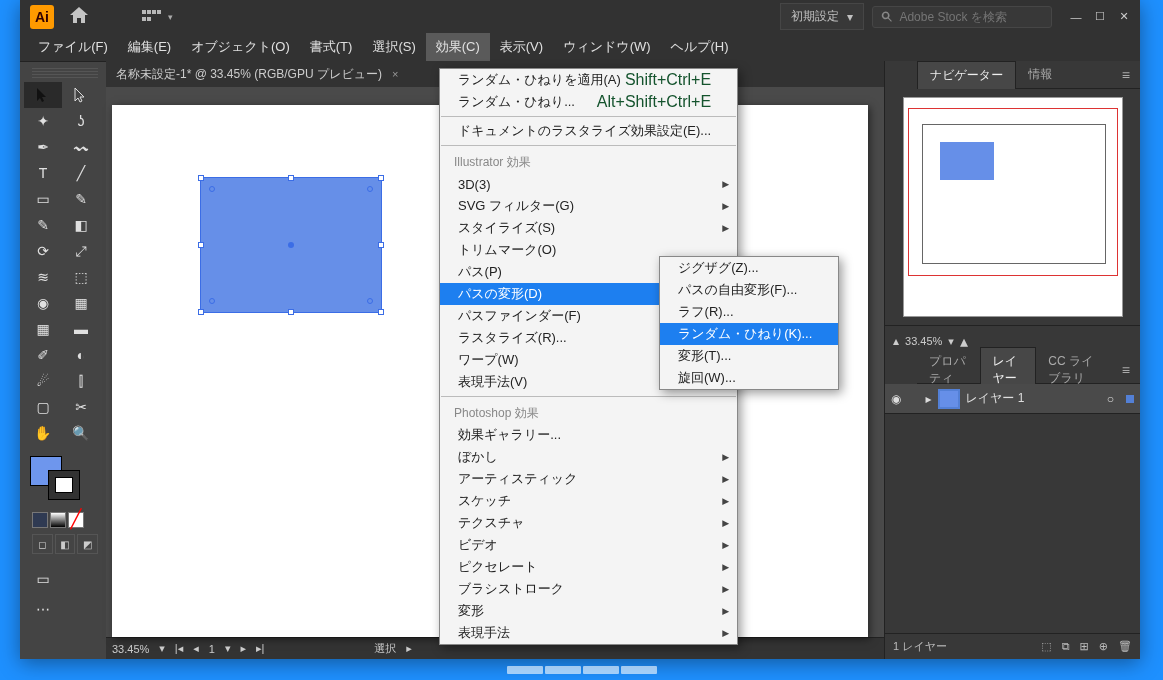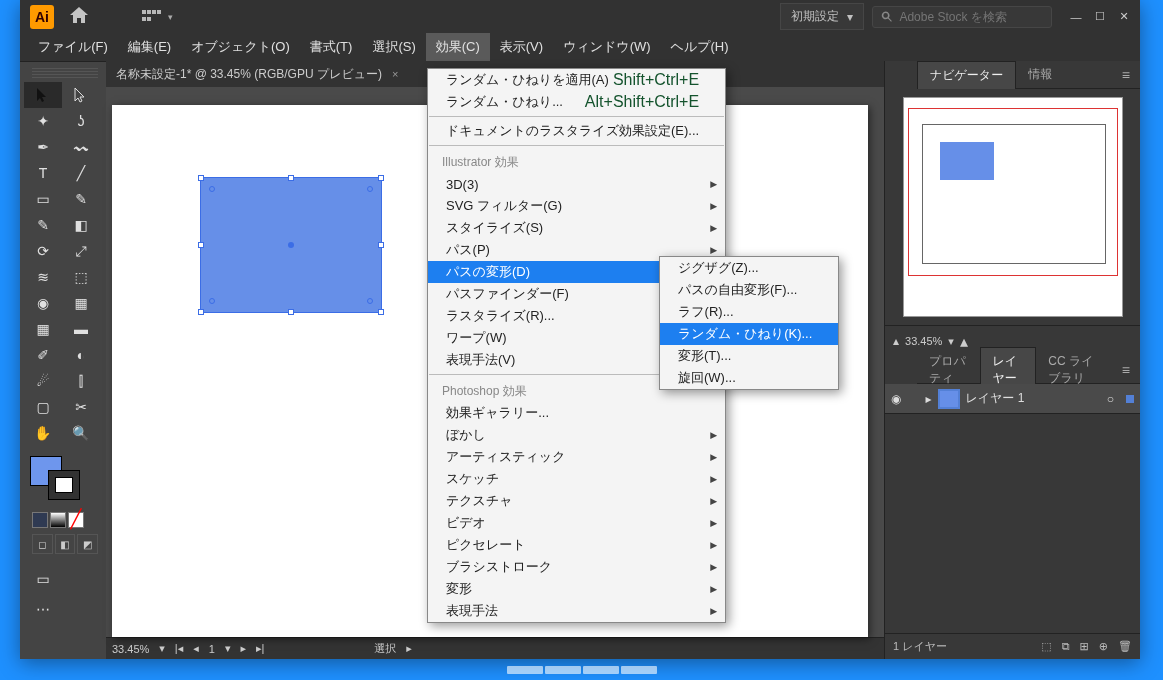--- a/index.html
+++ b/index.html
@@ -77,21 +77,21 @@
 
 
 .dropdown { position:absolute; background:#f4f4f4; border:1px solid #888; box-shadow:3px 3px 10px rgba(0,0,0,0.4); z-index:100; font-size:13px; min-width:228px; }
 .dd-row { height:22px; display:flex; align-items:center; padding:0 26px 0 18px; color:#222; position:relative; white-space:nowrap; }
 .dd-row .shortcut { margin-left:auto; color:#14532d; font-size:16px; }
 .dd-row.sub::after { content:"▶"; position:absolute; right:8px; font-size:9px; color:#444; }
 .dd-row.hilite { background:#1d7ff0; color:#fff; }
 .dd-row.hilite::after { color:#fff; }
 .dd-sep { height:1px; background:#bbb; margin:3px 1px; }
 .dd-header { padding:5px 14px 2px 14px; color:#888; font-size:12px; }
-.dd-main { top:68px; left:407px; }
+.dd-main { top:68px; left:419px; }
 .dd-sub { top:256px; left:639px; min-width:176px; }
 
 
 .taskbar { position:absolute; bottom:0; left:0; width:1163px; height:21px; display:flex; align-items:center; justify-content:center; gap:2px; }
 .taskbar .ic { width:36px; height:8px; background:#fff; opacity:0.6; border-radius:1px; }
 </style>
 </head>
 <body>
 
 <div class="app">
@@ -334,20 +334,21 @@
       <span>ランダム・ひねり...</span>
         <span class="shortcut">Alt+Shift+Ctrl+E</span>
     </div>
     <div class="dd-sep"></div>
     <div class="dd-row">ドキュメントのラスタライズ効果設定(E)...</div>
     <div class="dd-sep"></div>
     <div class="dd-header">Illustrator 効果</div>
     <div class="dd-row sub">3D(3)</div>
     <div class="dd-row sub">SVG フィルター(G)</div>
     <div class="dd-row sub">スタイライズ(S)</div>
+    <div class="dd-row">トリムマーク(O)</div>
     <div class="dd-row sub">パス(P)</div>
     <div class="dd-row sub hilite">パスの変形(D)</div>
     <div class="dd-row sub">パスファインダー(F)</div>
     <div class="dd-row">ラスタライズ(R)...</div>
     <div class="dd-row sub">ワープ(W)</div>
     <div class="dd-row sub">表現手法(V)</div>
     <div class="dd-sep"></div>
     <div class="dd-header">Photoshop 効果</div>
     <div class="dd-row">効果ギャラリー...</div>
     <div class="dd-row sub">ぼかし</div>

